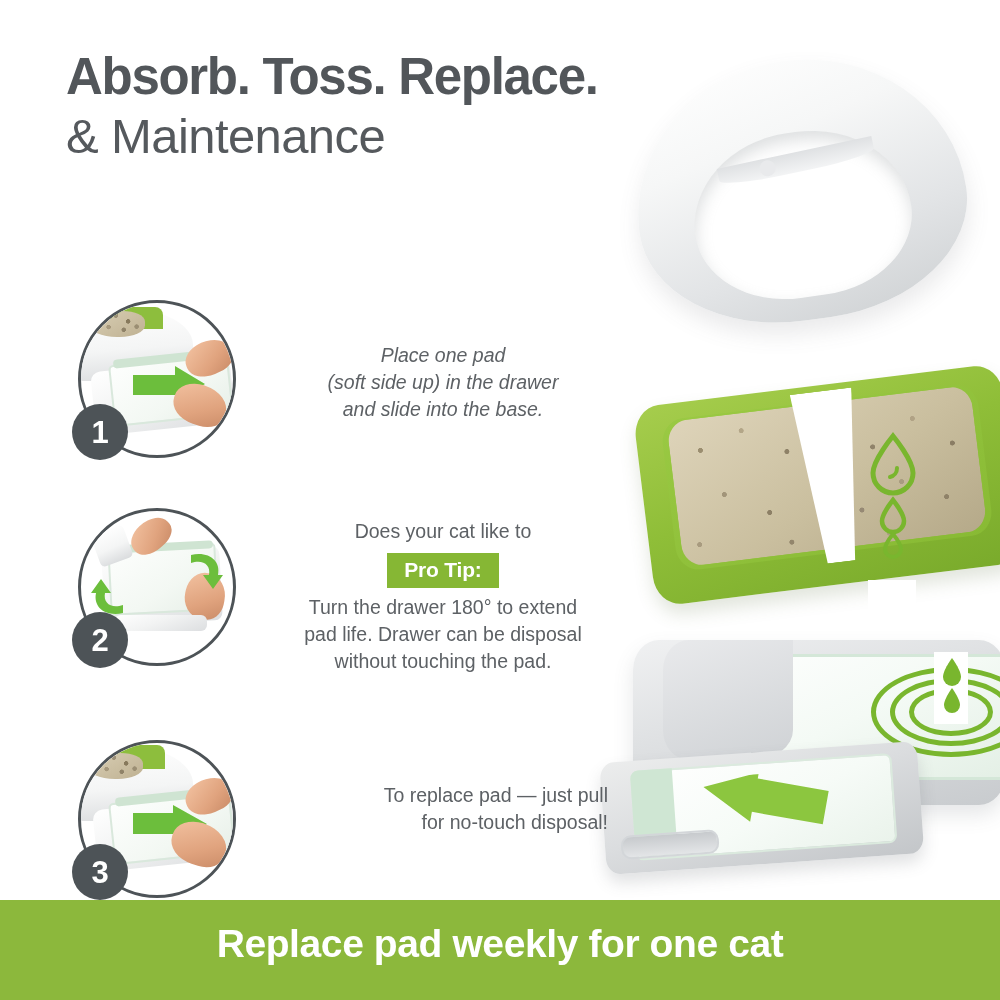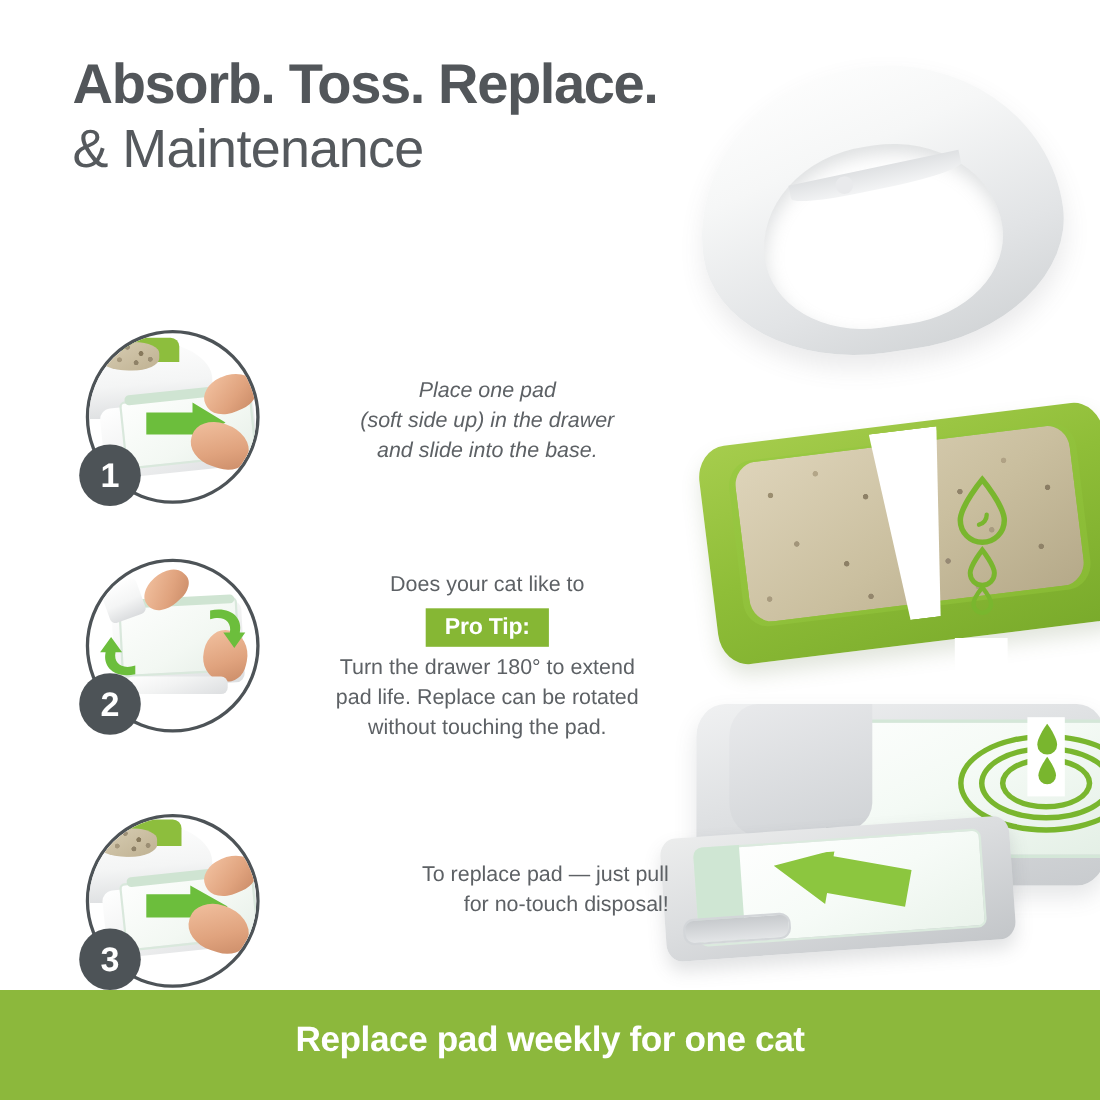--- a/index.html
+++ b/index.html
@@ -82,21 +82,21 @@
   }
 
   
   .banner{
     position:absolute;left:0;top:900px;width:1000px;height:100px;
     background:#8cb83c;z-index:20;
   }
   .banner-text{
     position:absolute;left:0;top:0;width:1000px;height:88px;
     display:flex;align-items:center;justify-content:center;
-    color:#ffffff;font-size:32px;font-weight:bold;letter-spacing:-0.4px;
+    color:#ffffff;font-size:39px;font-weight:bold;letter-spacing:-0.4px;
   }
 
   
   .product{position:absolute;left:595px;top:40px;width:420px;height:830px;z-index:10;}
 
   
   .rim{
     position:absolute;left:40px;top:20px;width:330px;height:260px;
     border-radius:50% 50% 46% 46%/58% 58% 42% 42%;
     background:linear-gradient(165deg,#ffffff 0%,#f6f7f7 32%,#e2e4e6 68%,#cdd0d2 100%);
@@ -347,21 +347,21 @@
         <div class="tray-body" style="left:34px;top:104px;width:92px;height:16px;border-radius:6px;"></div>
       </div>
     </div>
     <div class="step-badge">2</div>
     <div class="step-text" style="left:190px;top:10px;width:350px;">
       <div>Does your cat like to</div>
       <div style="display:flex;justify-content:center;margin:8px 0 6px 0;">
         <span class="protip" style="position:relative;">Pro Tip:</span>
       </div>
       <div>Turn the drawer 180° to extend</div>
-      <div>pad life. Replace can be rotated</div>
+      <div>pad life. Drawer can be disposal</div>
       <div>without touching the pad.</div>
     </div>
   </div>
 
   <div class="step" style="left:78px;top:740px;width:520px;height:170px;">
     <div class="step-circle">
       <div class="scene">
         <div class="hood" style="left:-16px;top:4px;width:128px;height:74px;"></div>
         <div class="green-strip" style="left:36px;top:2px;width:48px;height:24px;border-radius:8px 8px 0 0;"></div>
         <div class="litter-blob" style="left:6px;top:10px;width:56px;height:26px;"></div>

